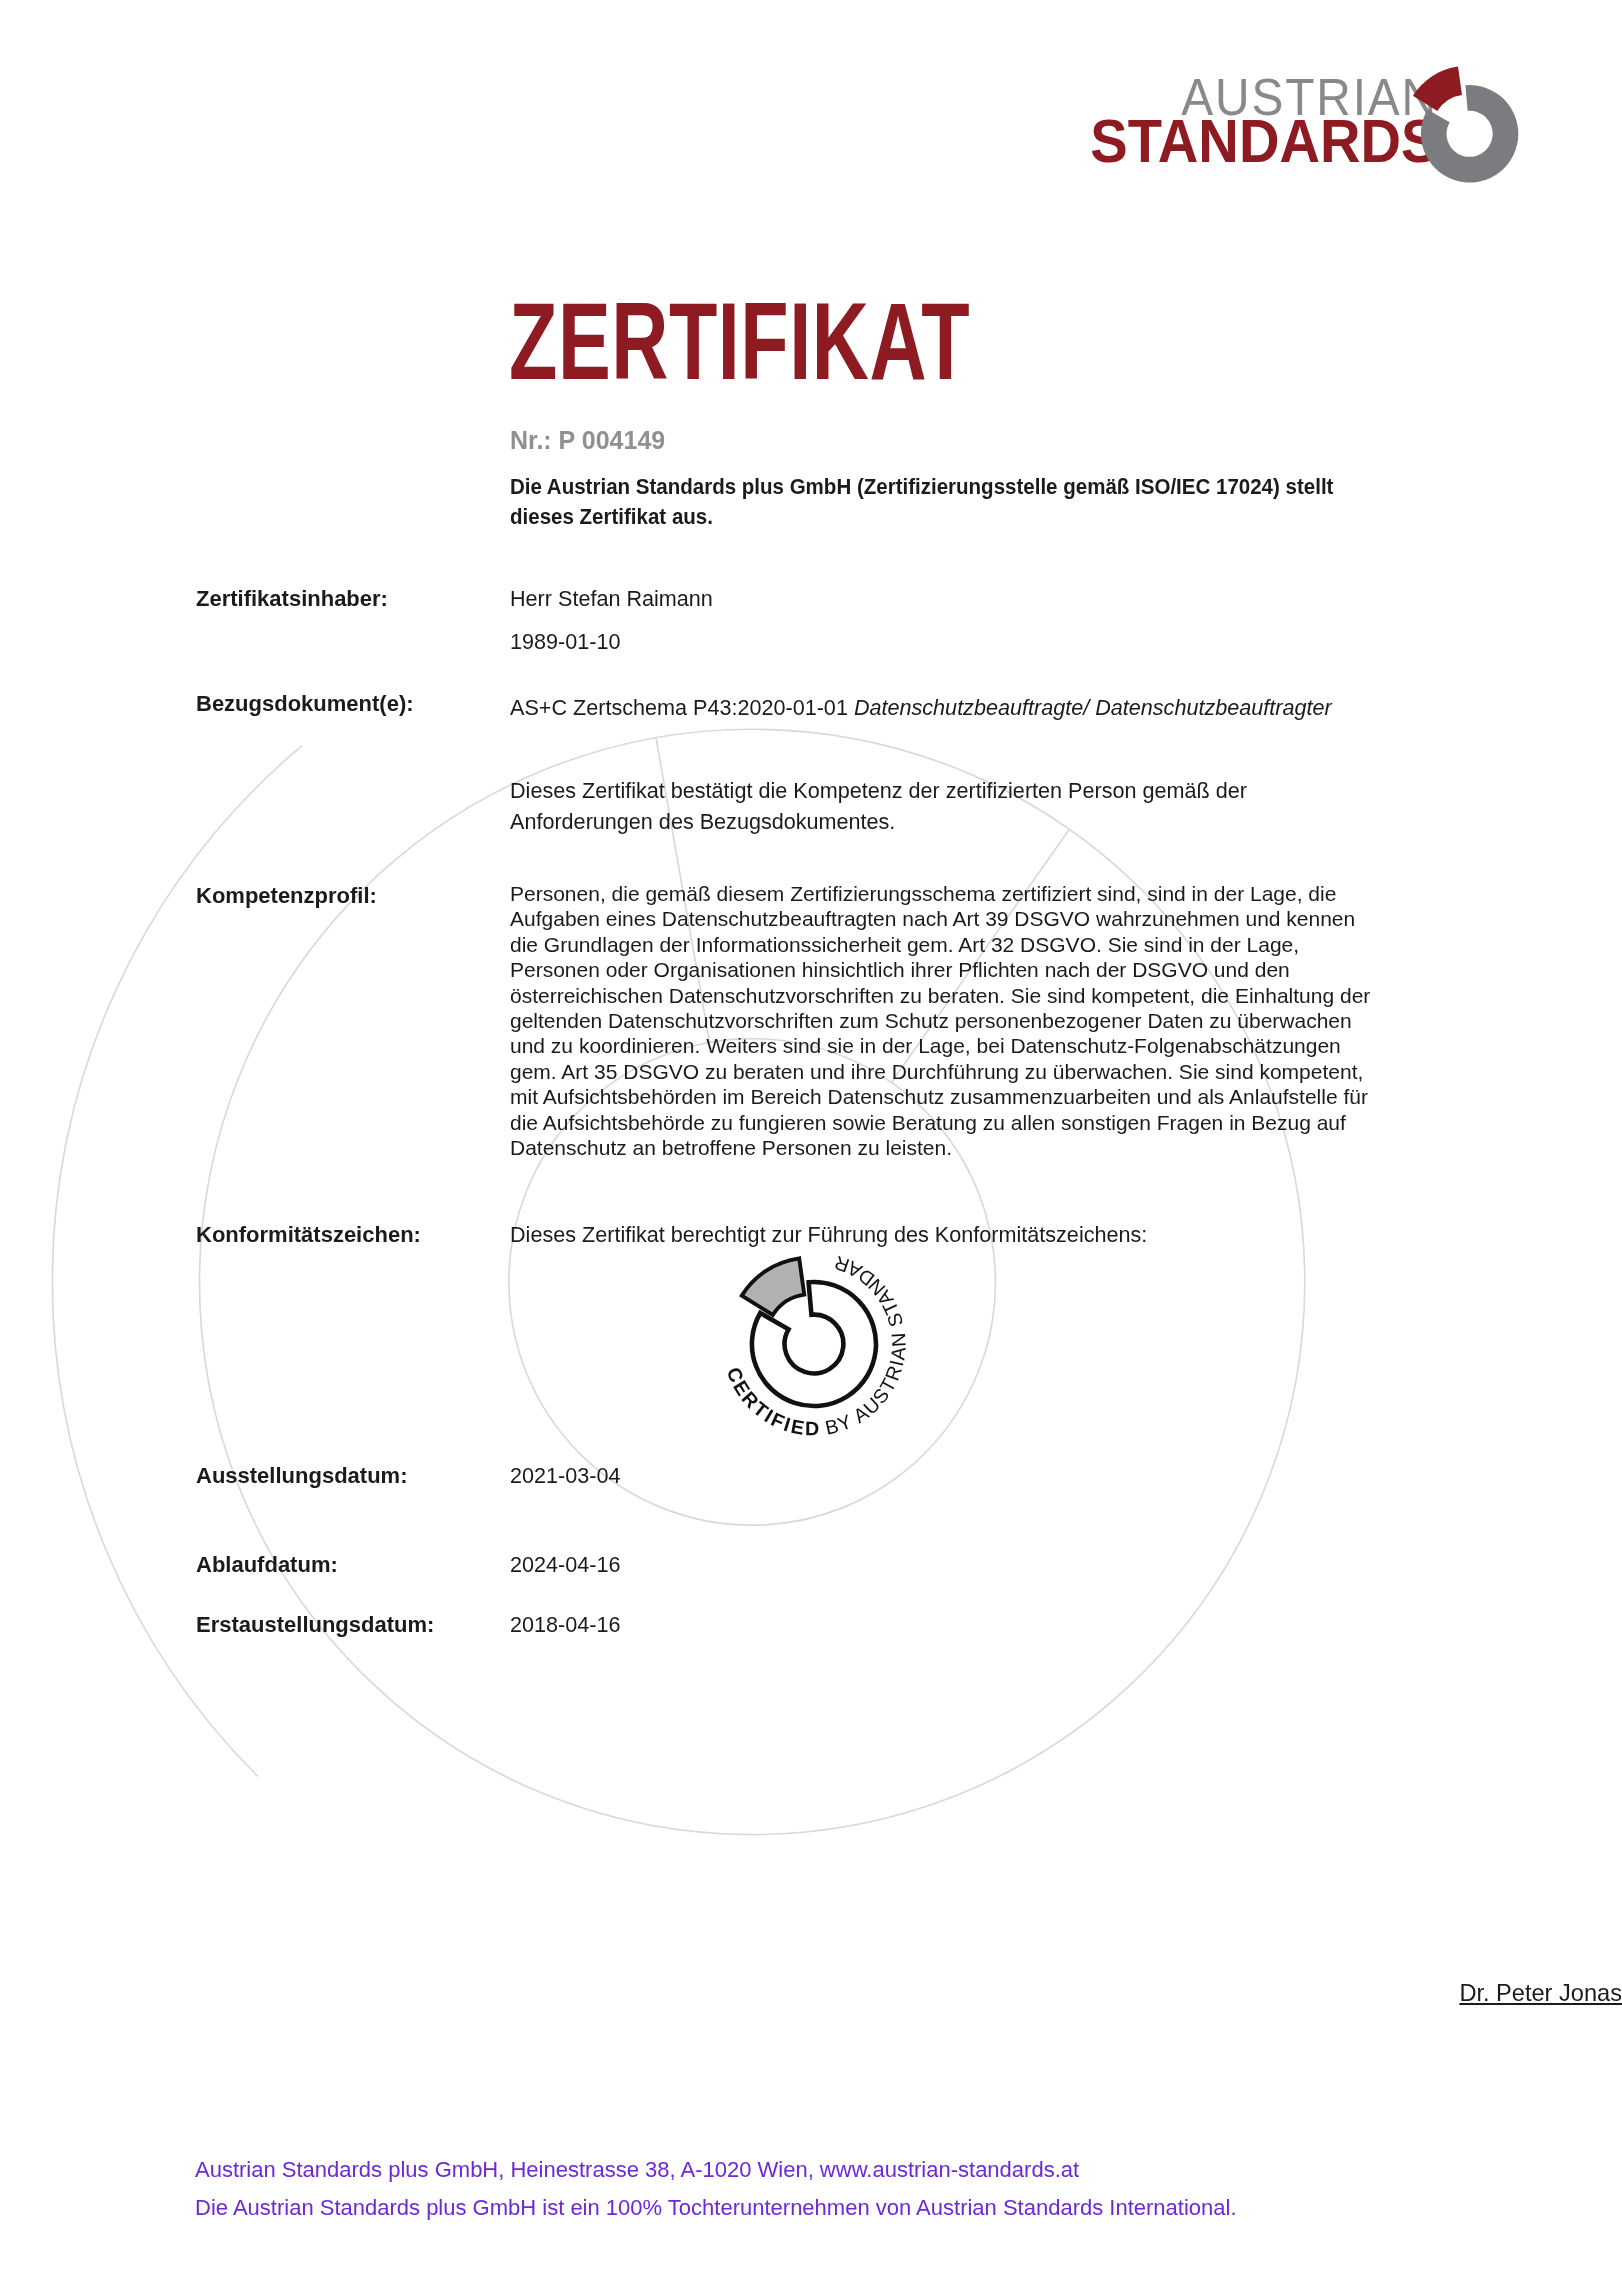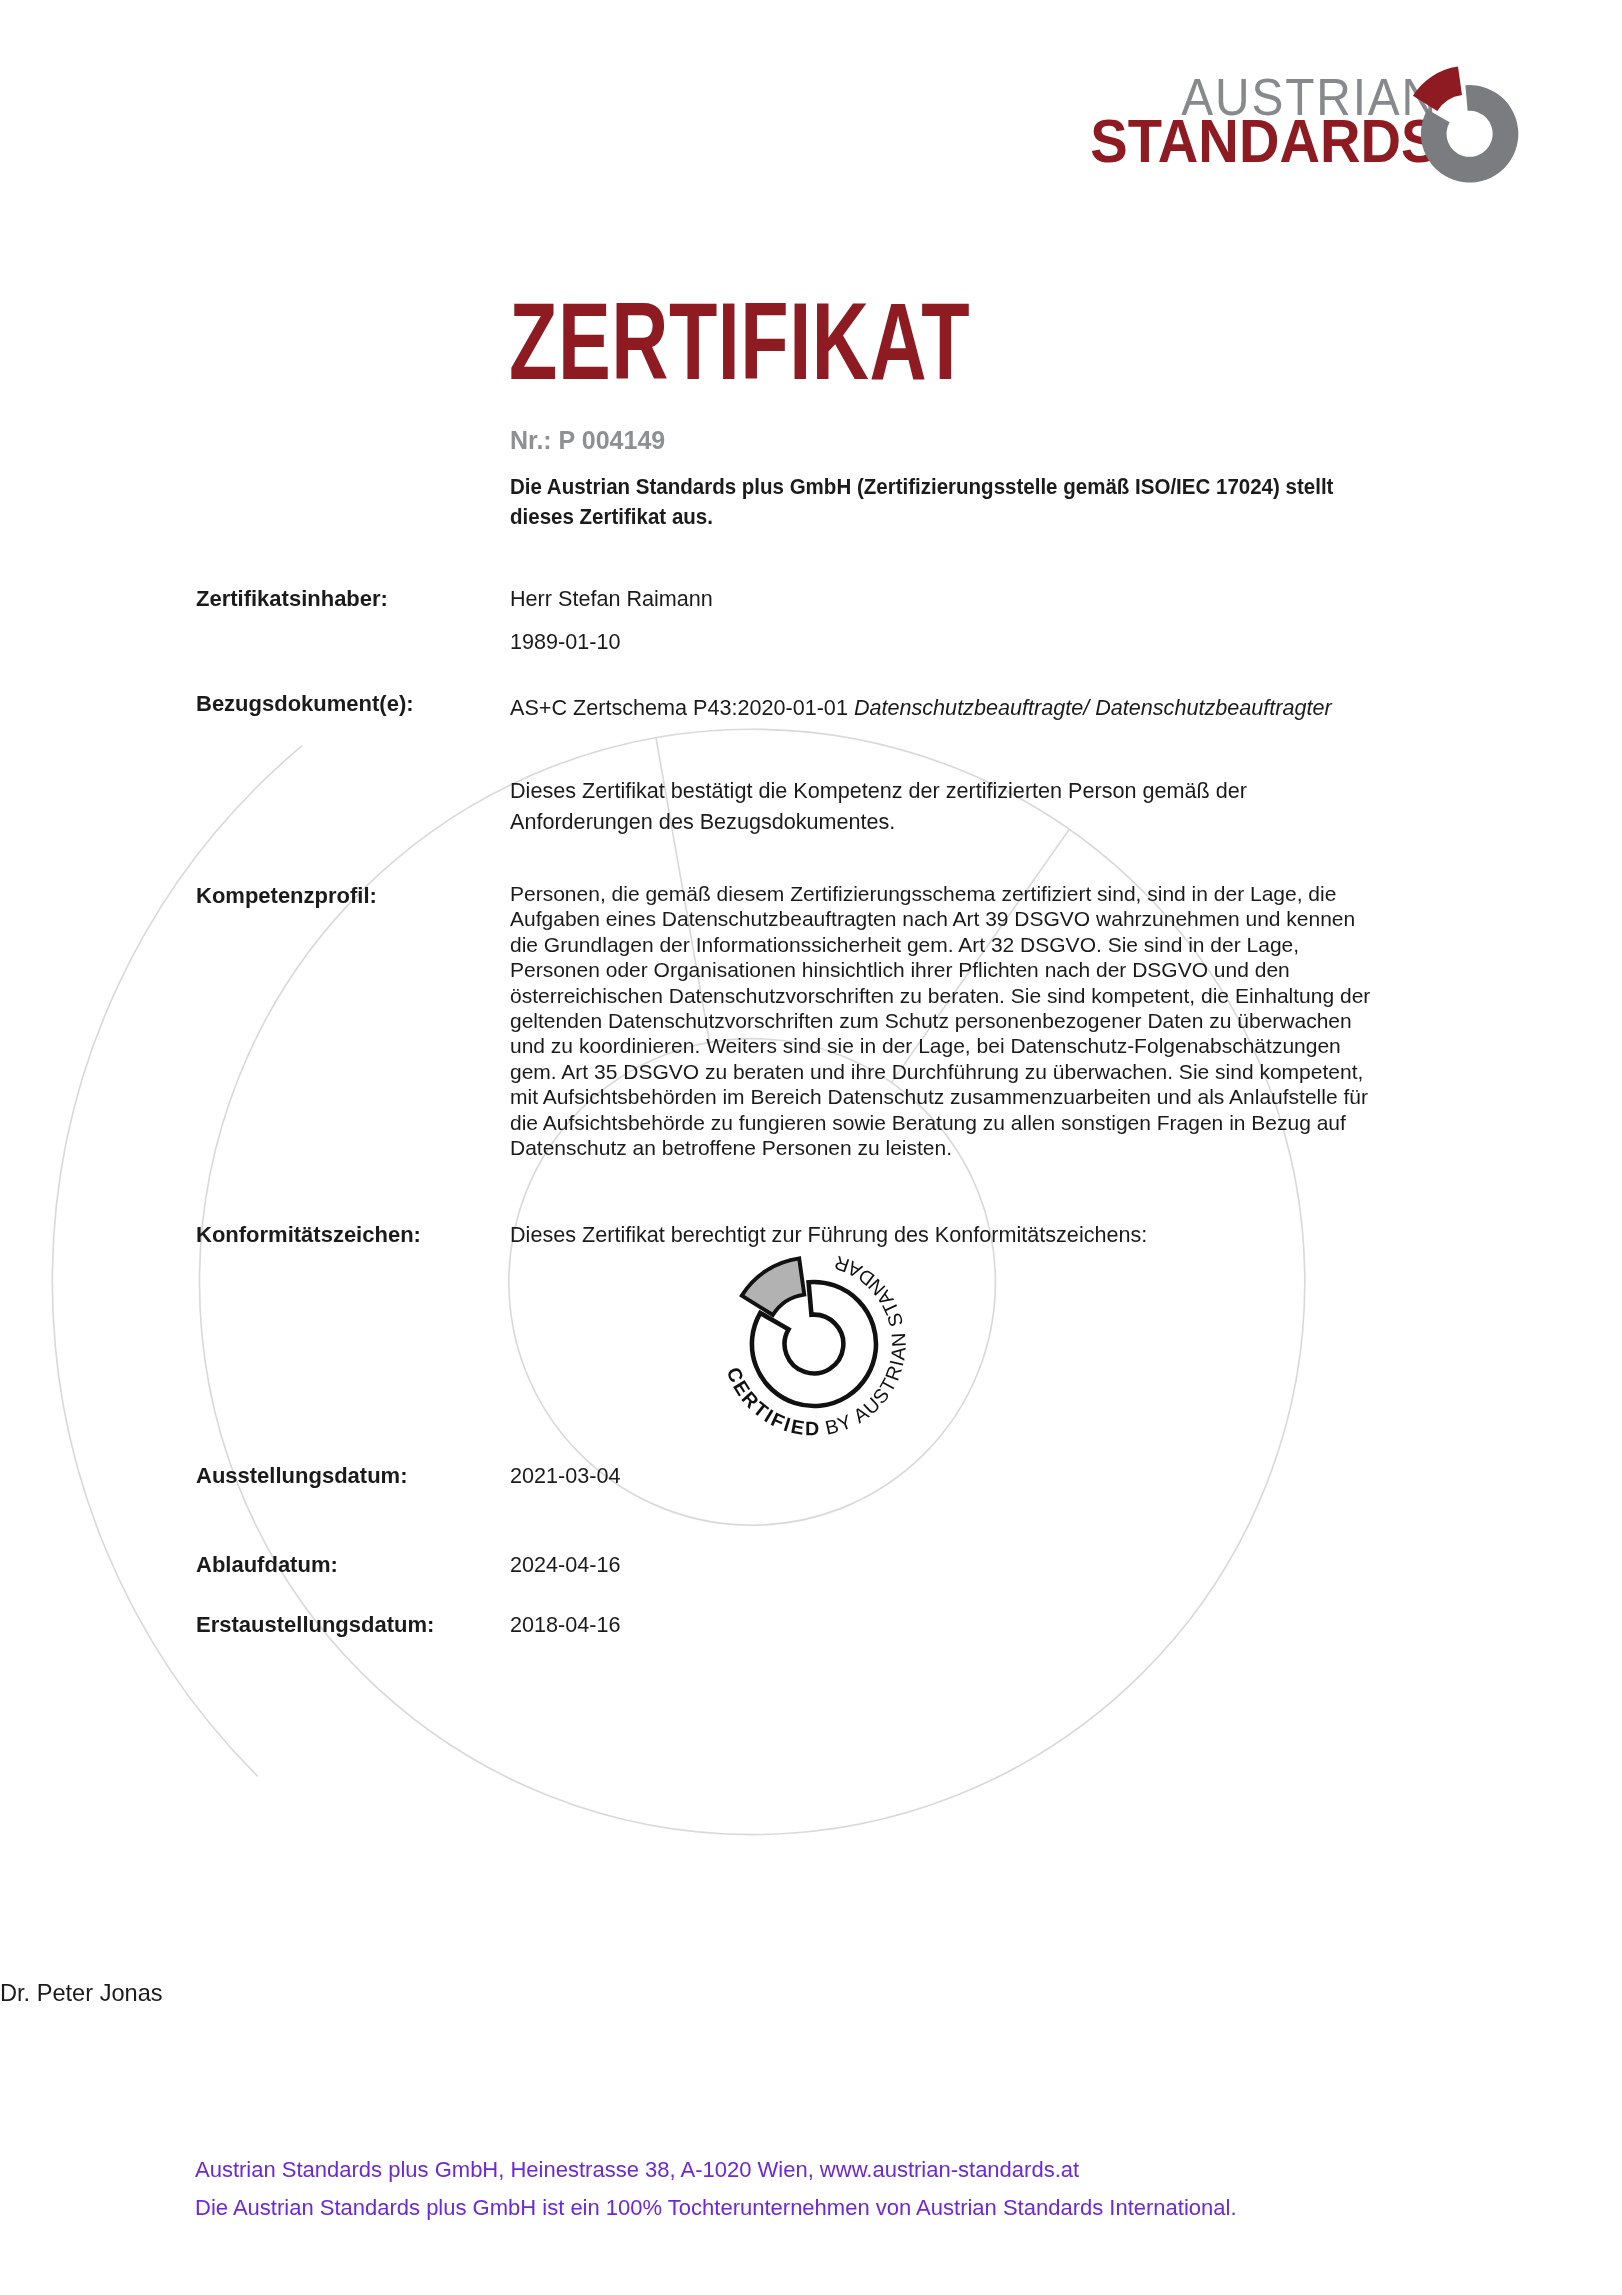--- a/index.html
+++ b/index.html
@@ -42,21 +42,21 @@
   .l-comp{top:883px;}
   .v-comp{top:881px;width:870px;font-size:21px;line-height:25.4px;}
   .l-conf,.v-conf{top:1222px;}
   .l-d0,.v-d0{top:1463px;}
   .l-d1,.v-d1{top:1584px;margin-top:28px;}
   .l-d2,.v-d2{top:1552px;}
   
   .seal{position:absolute;left:703px;top:1233px;width:222px;height:222px;}
   .seal text{font-family:"Liberation Sans", sans-serif;}
   
-  .signature{position:absolute;left:0;top:1977px;width:1622px;text-align:left;font-size:23.6px;line-height:33px;}
+  .signature{position:absolute;left:0;top:1977px;width:1622px;text-align:right;font-size:23.6px;line-height:33px;text-decoration:underline;}
   
   .footer{position:absolute;left:195px;top:2151px;font-size:22px;line-height:38px;color:#6d28d9;}
 </style>
 </head>
 <body>
 
 <div class="page">
 
   <svg class="watermark" viewBox="0 0 2480 3509" fill="none" stroke="#d9d9d9" stroke-width="2.5">
     <circle cx="1150" cy="1960" r="845"></circle>

